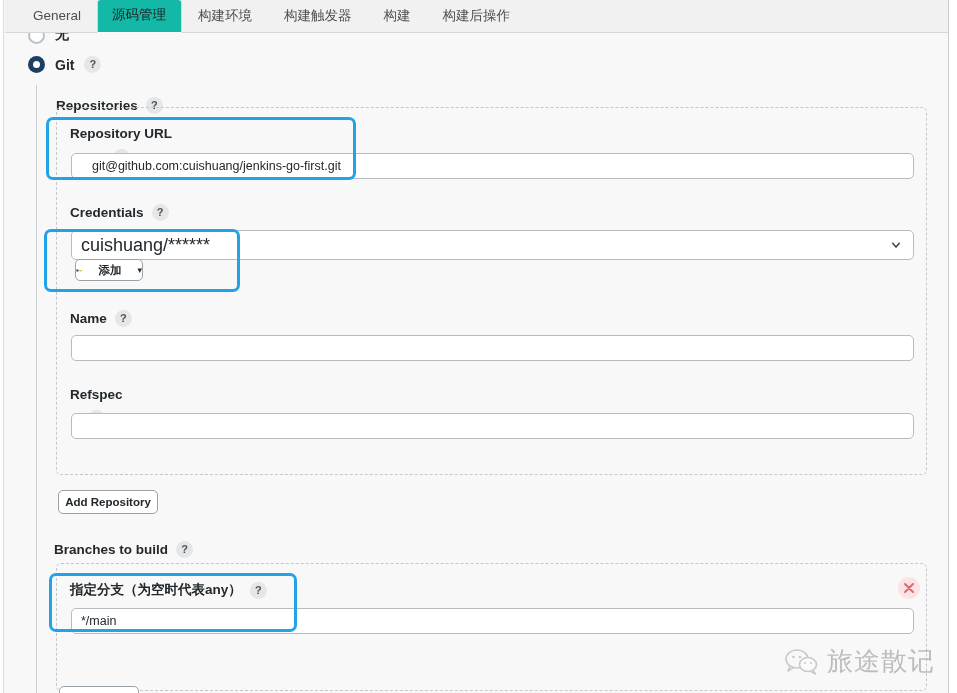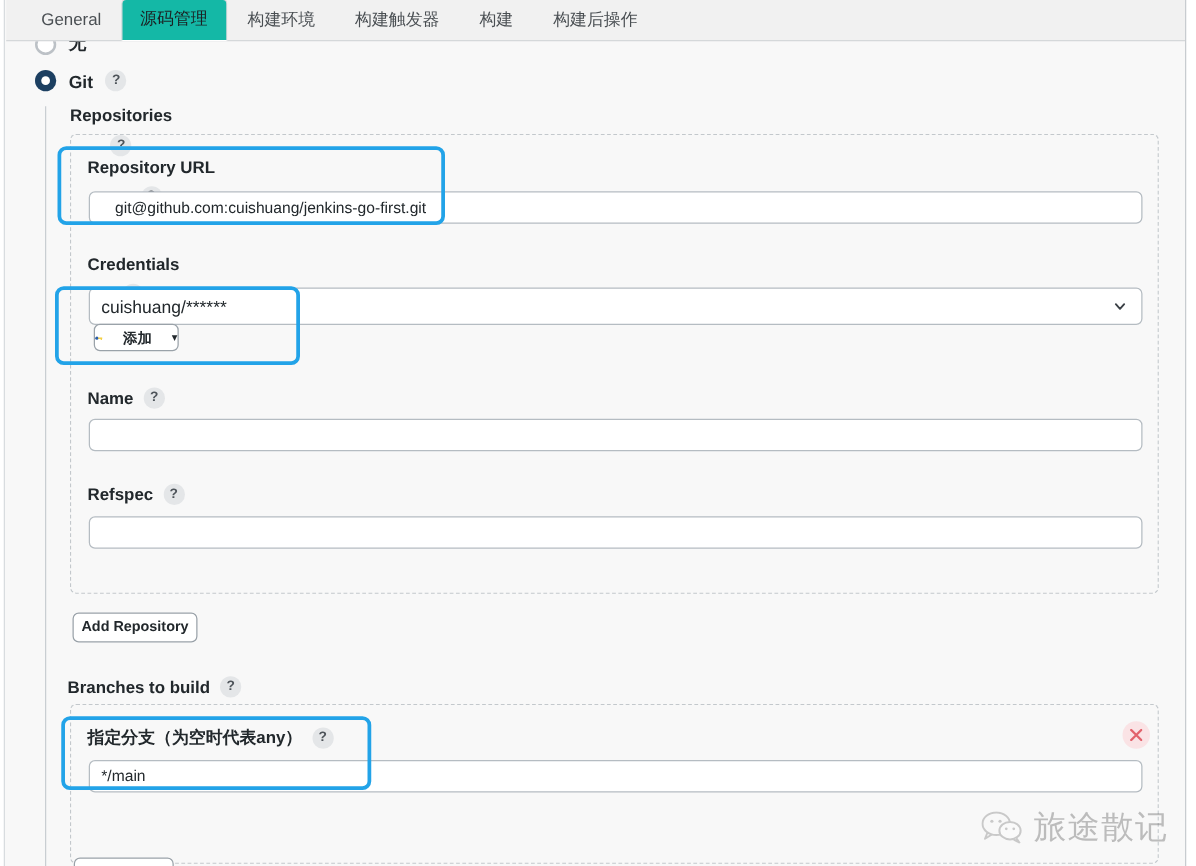--- a/index.html
+++ b/index.html
@@ -160,21 +160,21 @@
     outline: none;
   }
 
   
   .tselect {
     position: absolute;
     height: 30px;
     background: #ffffff;
     border: 1px solid #b5bcc2;
     border-radius: 5px;
-    font-size: 14px;
+    font-size: 18px;
     color: #22282c;
     padding: 0 30px 0 9px;
     line-height: 28px;
     display: flex; align-items: center;
   }
   .chev {
     position: absolute;
     right: 12px; top: 50%;
     transform: translateY(-50%);
     width: 10px; height: 10px;
@@ -259,34 +259,34 @@
       <div class="radio"></div>
       <span class="radio-label">无</span>
     </div>
 
     <div class="radio-row" style="left:23px; top:23px;">
       <div class="radio checked"></div>
       <span class="radio-label">Git</span>
       <span class="help">?</span>
     </div>
 
-    <div class="field-label" style="position:absolute; left:51px; top:52px;flex-direction:column;">
+    <div class="field-label" style="position:absolute; left:51px; top:64px;">
       <span>Repositories</span>
       <span class="help">?</span>
     </div>
 
     <div class="dashed-box" style="left:51px; top:74px; width:871px; height:368px;"></div>
 
     <div class="field-label" style="position:absolute; left:65px; top:93px;flex-direction:column;">
       <span>Repository URL</span>
       <span class="help">?</span>
     </div>
     <input class="tinput" style="left: 66px; top: 120px; width: 843px; padding-left: 20px;" value="git@github.com:cuishuang/jenkins-go-first.git">
 
-    <div class="field-label" style="position:absolute; left:65px; top:171px;flex-direction:column;">
+    <div class="field-label" style="position:absolute; left:65px; top:171px;">
       <span>Credentials</span>
       <span class="help">?</span>
     </div>
     <div class="tselect" style="left:66px; top:197px; width:843px;">
       <span>cuishuang/******</span>
       <svg class="chev" viewBox="0 0 12 12">
         <path d="M2 4 L6 8.5 L10 4" fill="none" stroke="#3b4146" stroke-width="1.8" stroke-linecap="round" stroke-linejoin="round"></path>
       </svg>
     </div>
 
@@ -299,21 +299,21 @@
       <span>添加</span>
       <span style="font-size:9px;">▾</span>
     </div>
 
     <div class="field-label" style="position:absolute; left:65px; top:277px;">
       <span>Name</span>
       <span class="help">?</span>
     </div>
     <input class="tinput" style="left: 66px; top: 302px; width: 843px;" value="">
 
-    <div class="field-label" style="position:absolute; left:65px; top:354px;">
+    <div class="field-label" style="position:absolute; left:65px; top:354px;flex-direction:column;">
       <span>Refspec</span>
       <span class="help">?</span>
     </div>
     <input class="tinput" style="left: 66px; top: 380px; width: 843px;" value="">
 
     <div class="btn" style="left:53px; top:457px; width:100px; height:24px;">
       <span>Add Repository</span>
     </div>
 
     <div class="field-label" style="position:absolute; left:49px; top:508px;">

